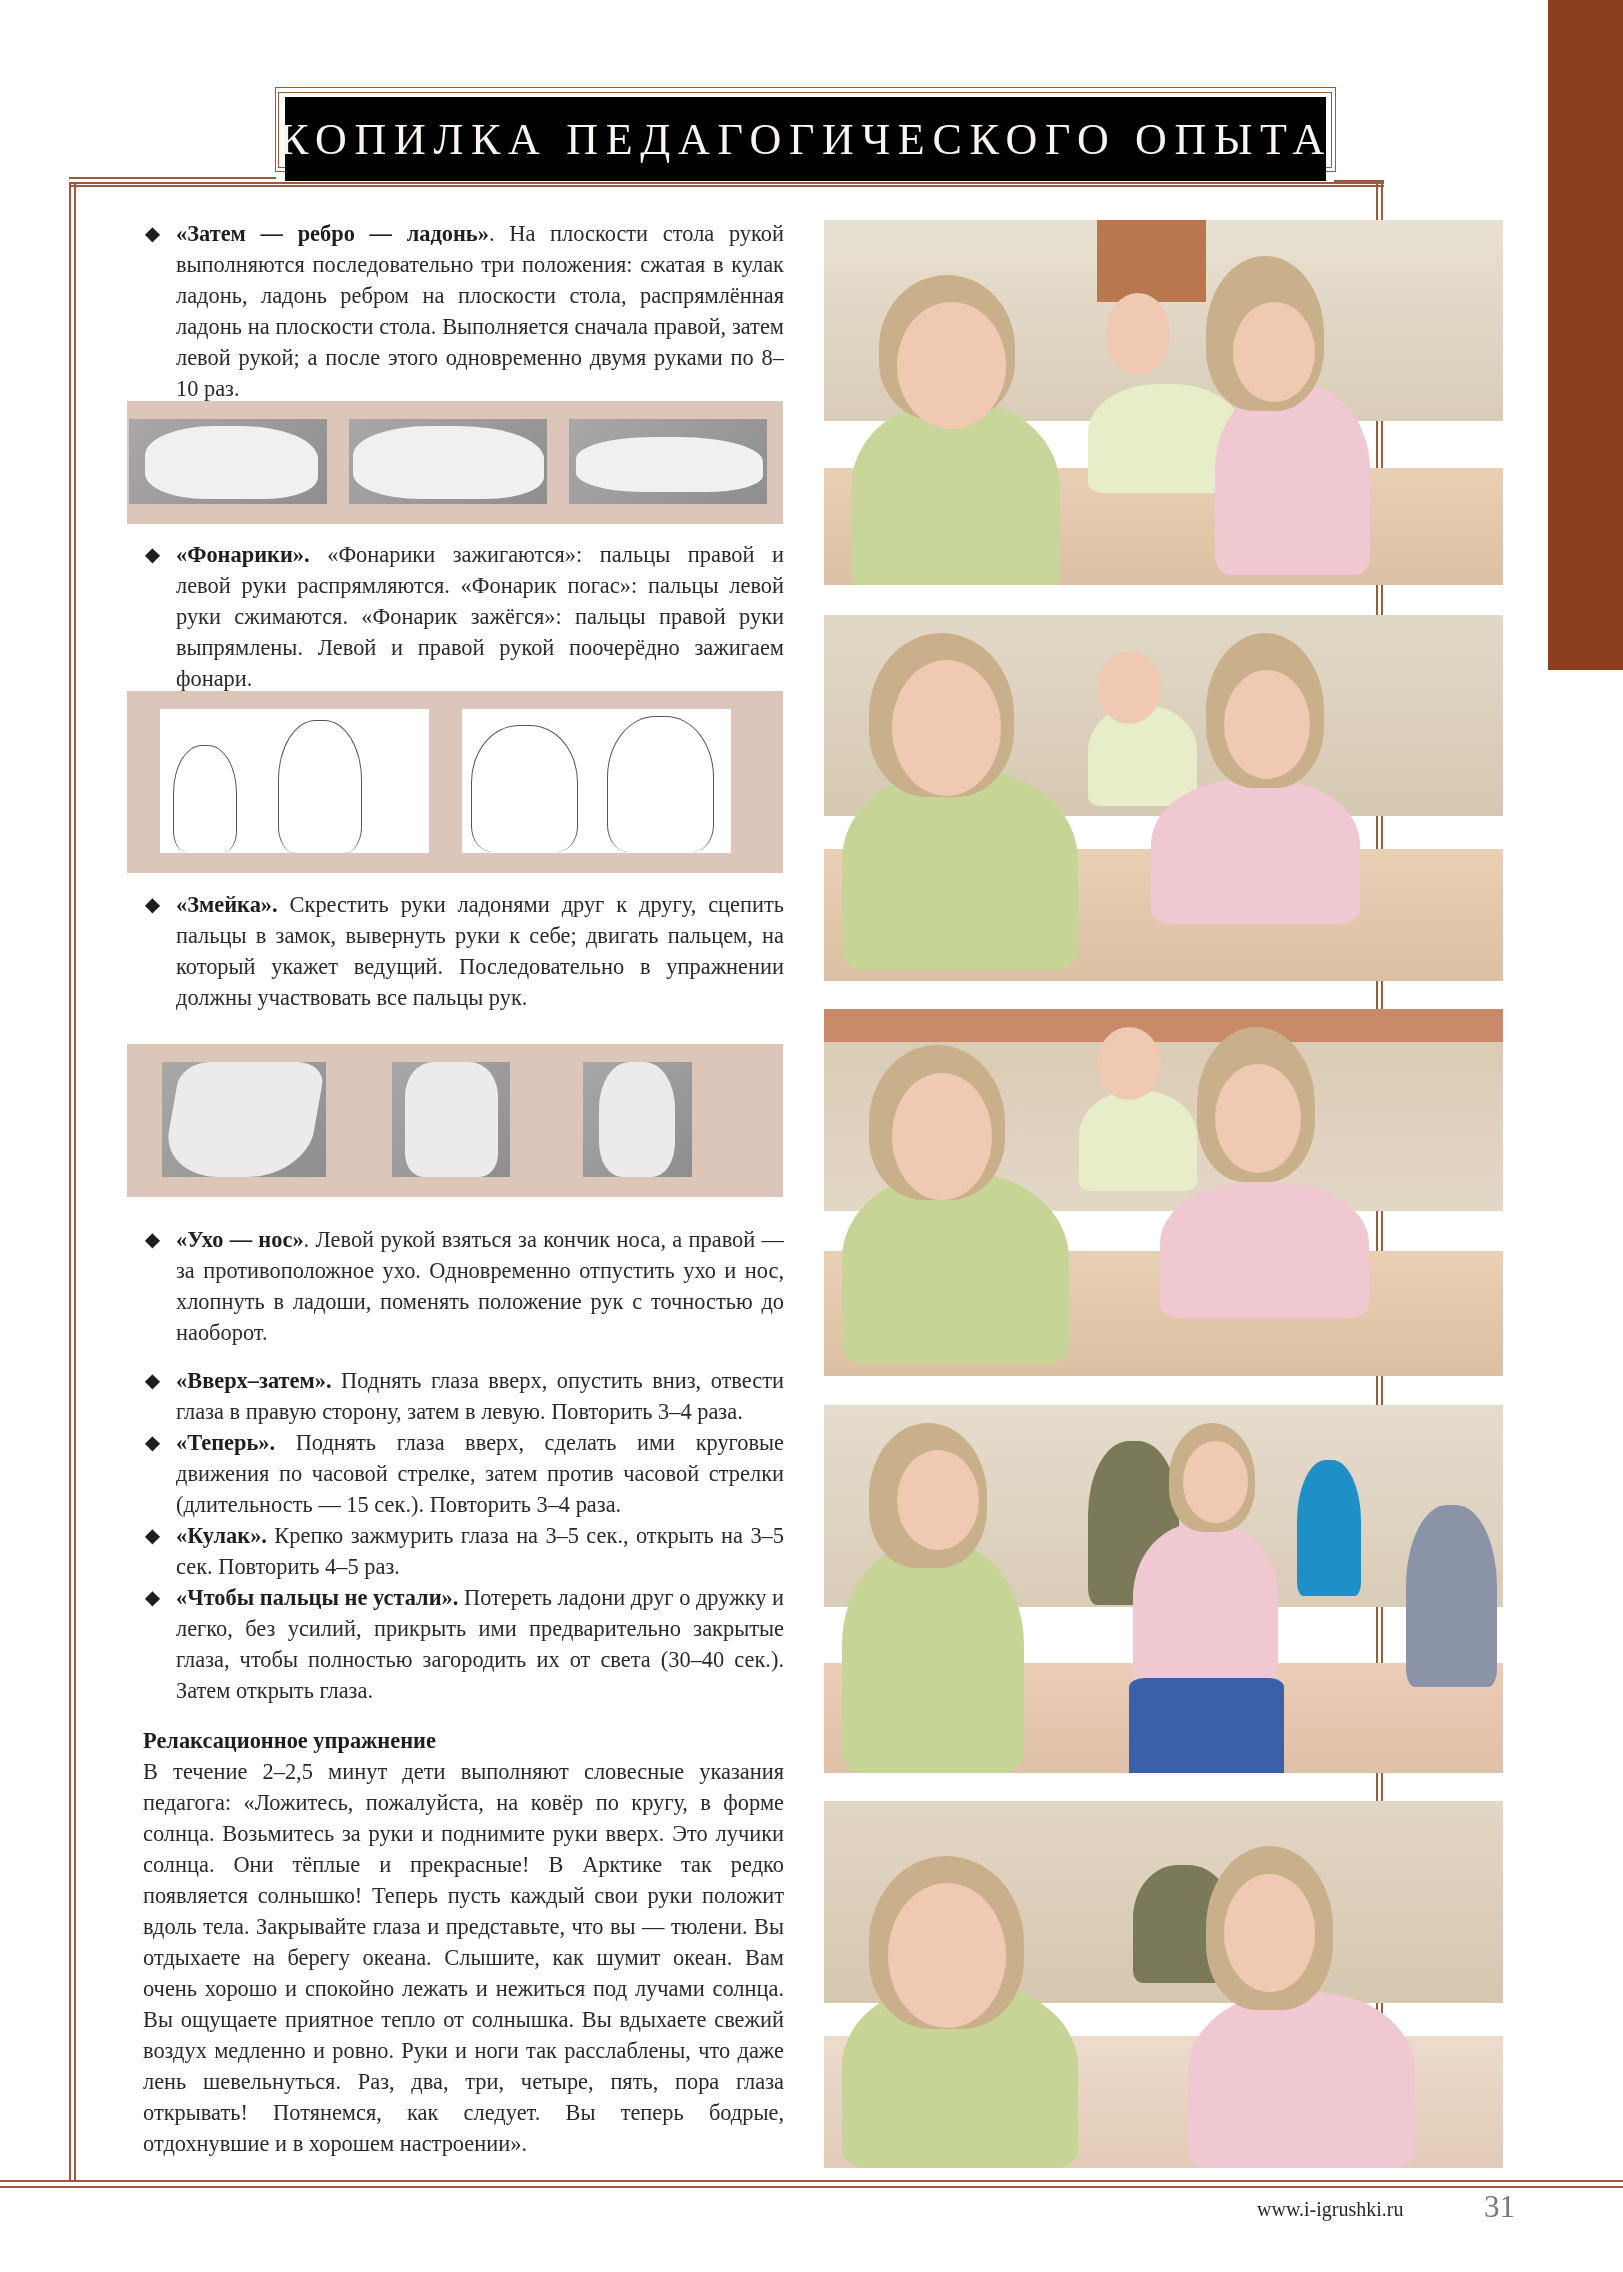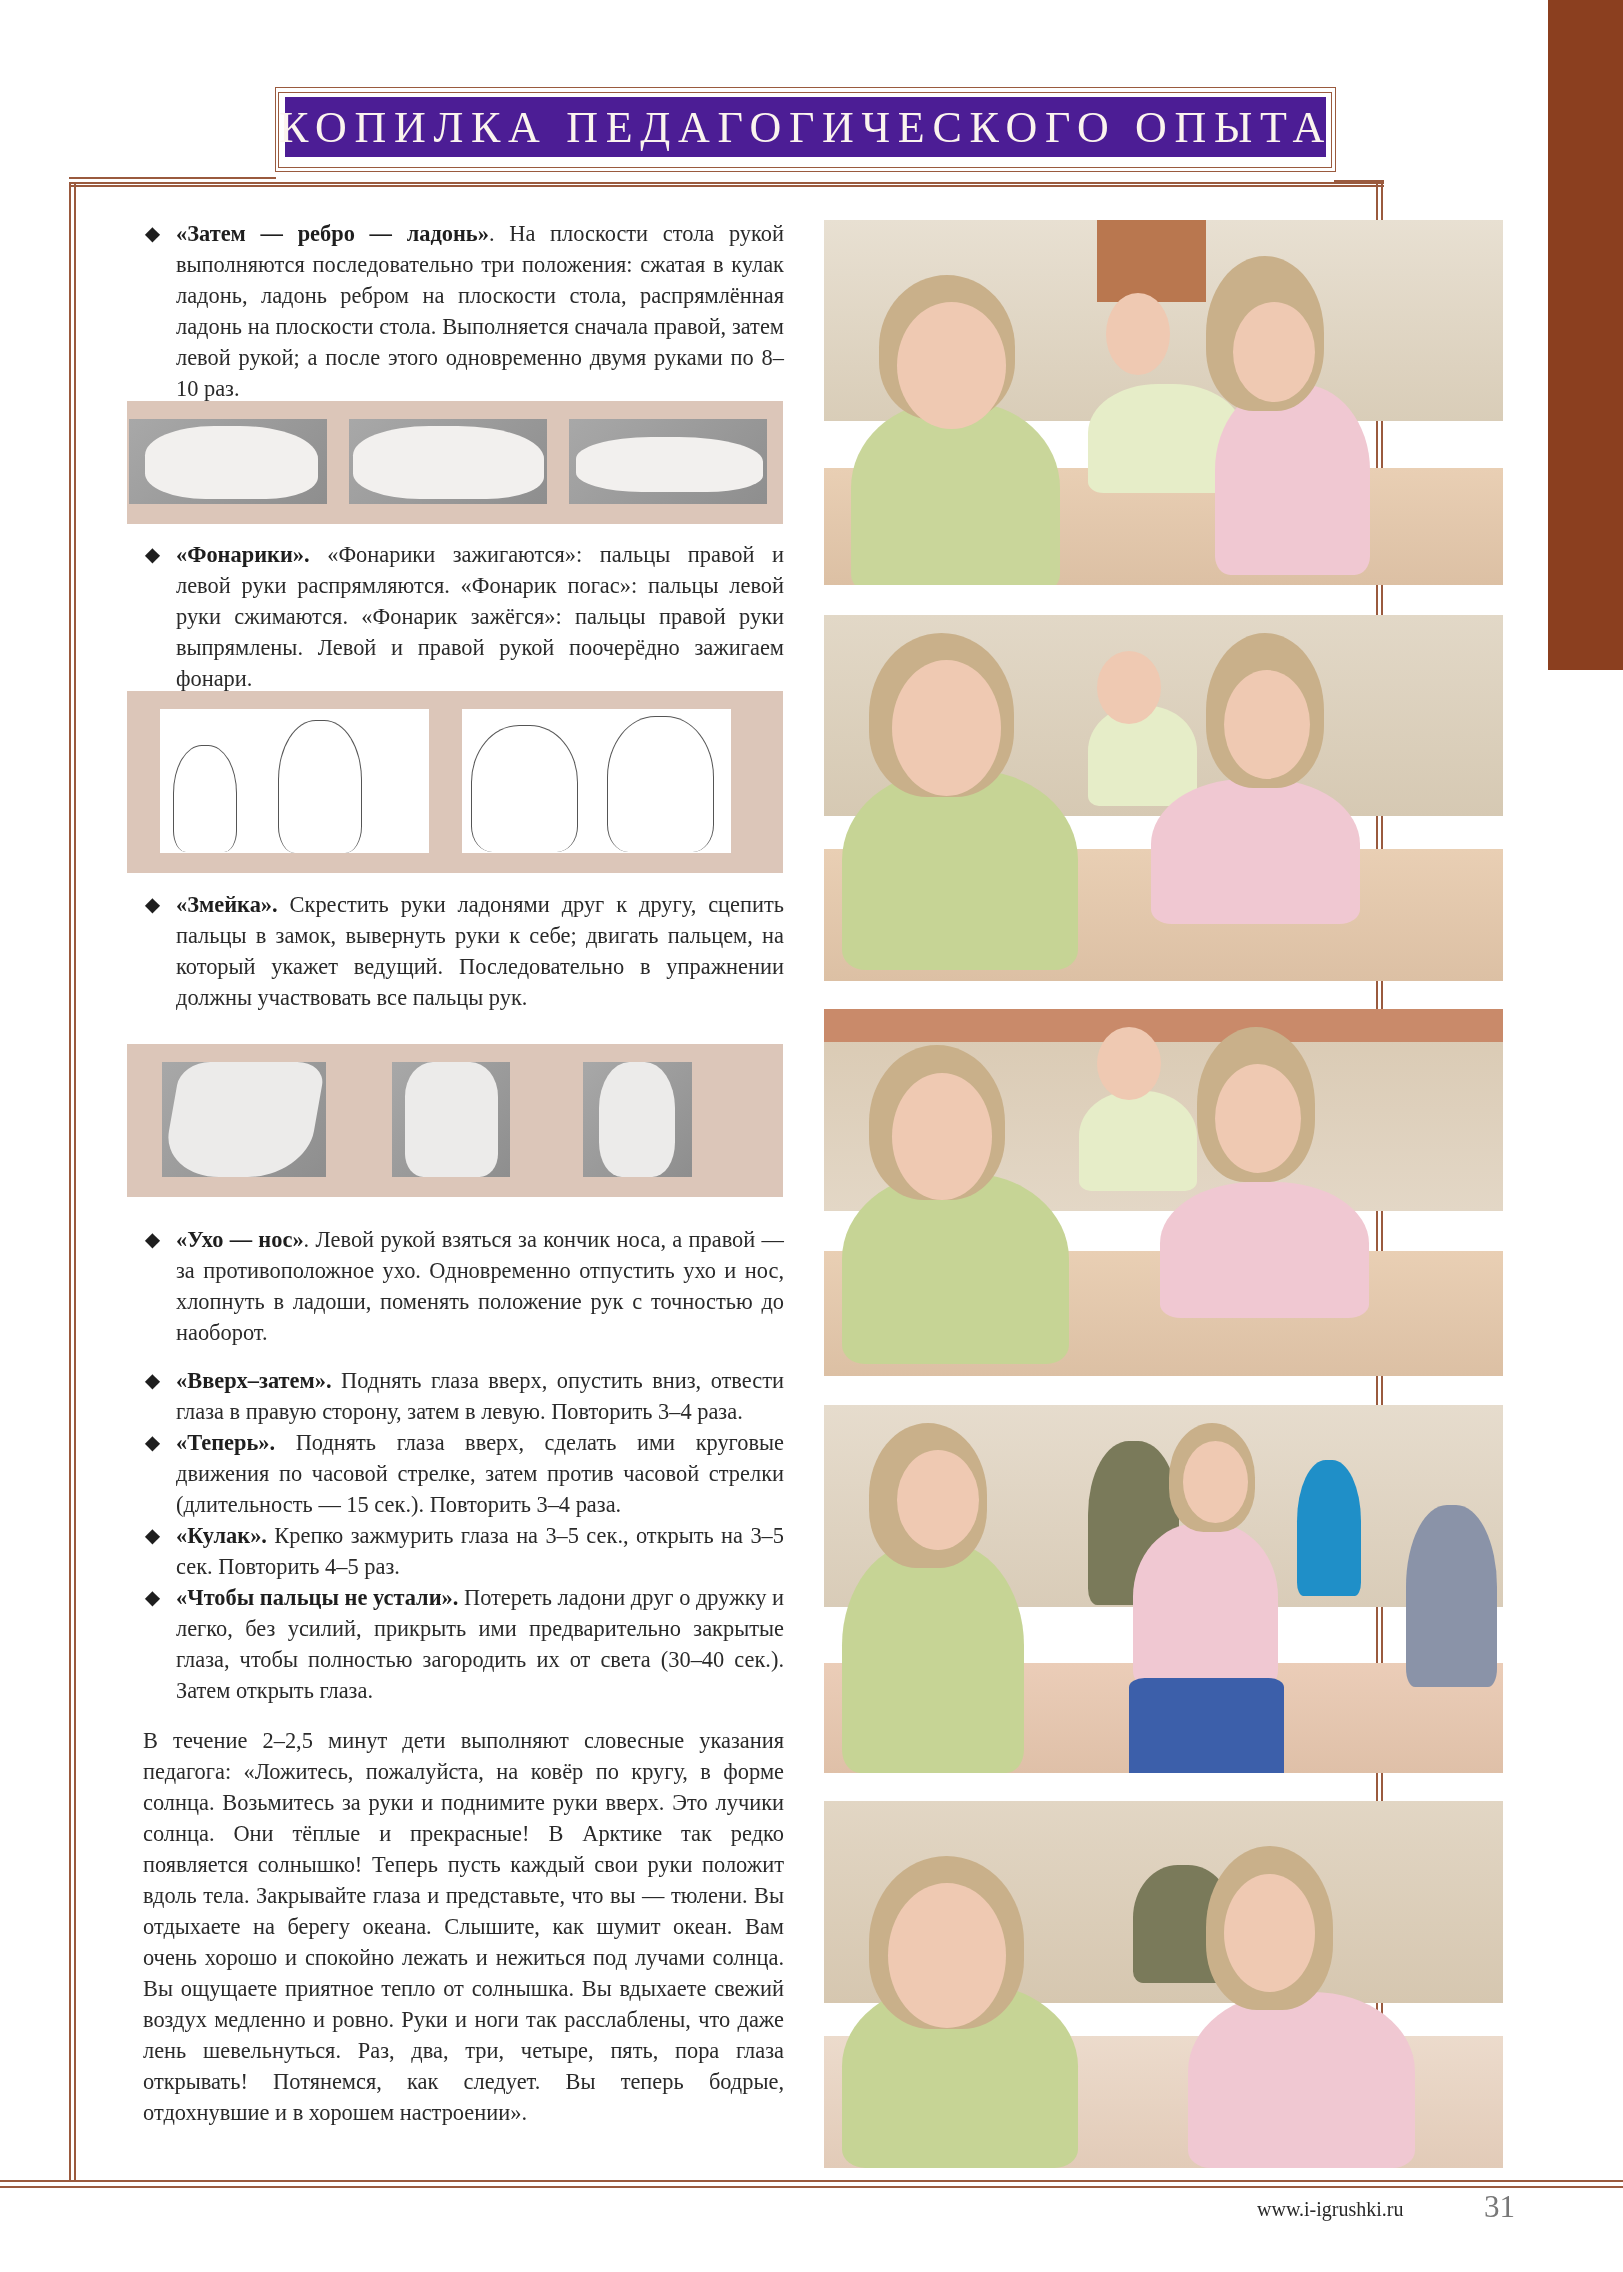--- a/index.html
+++ b/index.html
@@ -5,21 +5,21 @@
     * { box-sizing: border-box; margin: 0; padding: 0; }
     html, body { width: 1624px; height: 2273px; background: #ffffff; overflow: hidden; }
     body { position: relative; font-family: "Liberation Serif", "DejaVu Serif", serif; color: #2a2a2a; }
 
     
     .edge-tab { position: absolute; left: 1548px; top: 0; width: 75px; height: 670px; background: #8b3f1f; }
 
     
     .banner-outer { position: absolute; left: 275px; top: 87px; width: 1061px; height: 85px; border: 1.8px solid #9a5a3e; }
     .banner-inner { position: absolute; left: 278px; top: 92px; width: 1054px; height: 76px; border: 1.8px solid #9a5a3e; }
-    .banner { position: absolute; left: 285px; top: 97px; width: 1041px; height: 60px; background: #4c1d95;
+    .banner { position: absolute; left: 285px; top: 97px; width: 1041px; height: 84px; background: #000000;
       display: flex; align-items: center; justify-content: center; }
     .banner-title { color: #fbf4ee; font-family: "Liberation Serif", serif; font-size: 44px; letter-spacing: 7.7px; font-weight: normal; white-space: nowrap; }
 
     
     .hl { position: absolute; height: 1.8px; background: #9a5a3e; }
     .vl { position: absolute; width: 1.8px; background: #9a5a3e; }
 
     
     .col-left { position: absolute; left: 143px; top: 218px; width: 641px; font-size: 22.4px; line-height: 31px; }
     .item { position: relative; padding-left: 33px; text-align: justify; }
@@ -143,20 +143,21 @@
   </div>
   <div class="item">
     <span class="bullet">◆</span>
     <b>«Кулак».</b><span> Крепко зажмурить глаза на 3–5 сек., открыть на 3–5 сек. Повторить 4–5 раз.</span>
   </div>
   <div class="item">
     <span class="bullet">◆</span>
     <b>«Чтобы пальцы не устали».</b><span> Потереть ладони друг о дружку и легко, без усилий, прикрыть ими предварительно закрытые глаза, чтобы полностью загородить их от света (30–40 сек.). Затем открыть глаза.</span>
   </div>
   <div style="height:19px;"></div>
+  <div class="subhead">Релаксационное упражнение</div>
   <div class="para" style="text-indent:0;">В течение 2–2,5 минут дети выполняют словесные указания педагога: «Ложитесь, пожалуйста, на ковёр по кругу, в форме солнца. Возьмитесь за руки и поднимите руки вверх. Это лучики солнца. Они тёплые и прекрасные! В Арктике так редко появляется солнышко! Теперь пусть каждый свои руки положит вдоль тела. Закрывайте глаза и представьте, что вы — тюлени. Вы отдыхаете на берегу океана. Слышите, как шумит океан. Вам очень хорошо и спокойно лежать и нежиться под лучами солнца. Вы ощущаете приятное тепло от солнышка. Вы вдыхаете свежий воздух медленно и ровно. Руки и ноги так расслаблены, что даже лень шевельнуться. Раз, два, три, четыре, пять, пора глаза открывать! Потянемся, как следует. Вы теперь бодрые, отдохнувшие и в хорошем настроении».</div>
 </div>
 
 <div class="photo" style="top:220px; height:365px;">
   <div class="ph-wall" style="background:linear-gradient(180deg,#e8e0d2,#d9cdb8);"></div>
   <div class="ph-shelf" style="left:273px; top:0; width:109px; height:82px; background:#b9774f;"></div>
   <div class="ph-table"></div>
   <div class="kid" style="left:27px; top:182px; width:209px; height:191px; background:#c9d69a;"></div>
   <div class="hair" style="left:55px; top:55px; width:136px; height:145px;"></div>
   <div class="face" style="left:73px; top:82px; width:109px; height:127px;"></div>

